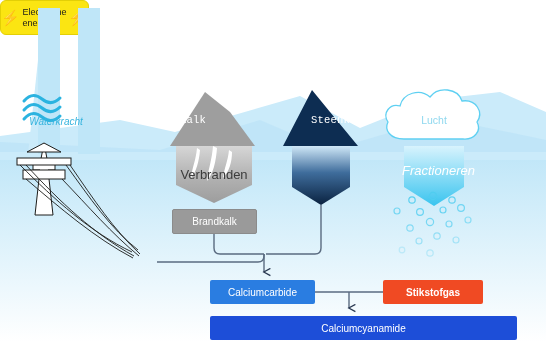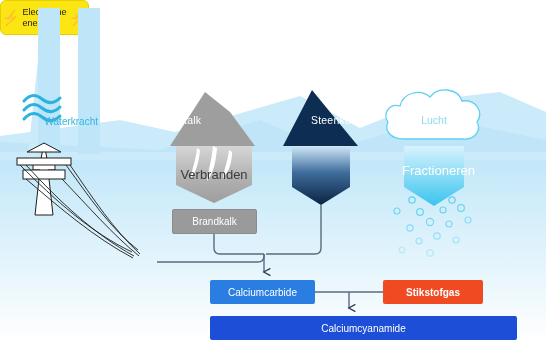--- a/index.html
+++ b/index.html
@@ -1,21 +1,21 @@
 <!DOCTYPE html>
 <html><head>
 <meta charset="utf-8">
 <style>
   html,body{margin:0;padding:0;background:#fff;}
   body{font-family:"Liberation Sans",sans-serif;}
   #stage{position:relative;width:546px;height:342px;overflow:hidden;background:#ffffff;}
   #bg{position:absolute;inset:0;width:546px;height:342px;}
 
   
-  .mtn-label{position:absolute;color:#ffffff;font-size:10.5px;letter-spacing:.2px;}
+  .mtn-label{position:absolute;color:#ffffff;font-size:10.5px;letter-spacing:.2px;font-family:Liberation Mono, monospace;}
   .cloud-label{position:absolute;color:#8fd8ef;font-size:10.5px;}
   .wk-label{position:absolute;color:#36b4de;font-size:10px;}
 
   
   .hex-label{position:absolute;font-size:13px;}
 
   
   .rbox{position:absolute;border-radius:2px;display:flex;align-items:center;justify-content:center;
         color:#fff;font-size:10px;box-sizing:border-box;}
   #brandkalk{left:172px;top:209px;width:85px;height:25px;background:#9a9a9a;border:1px solid #8b8b8b;}
@@ -146,31 +146,31 @@
 
       <path d="M157,262 L258,262 Q264,262 264,256 L264,254"></path>
 
       <path d="M264,254 L264,272" marker-end="url(#arrow)"></path>
 
       <path d="M315,292 L383,292"></path>
       <path d="M349,292 L349,308" marker-end="url(#arrow)"></path>
     </g>
   </svg>
 
-  <div class="wk-label" style="left:14px;top:116px;width:84px;text-align:right;">Waterkracht</div>
+  <div class="wk-label" style="left:14px;top:116px;width:84px;text-align:center;font-style:italic;">Waterkracht</div>
 
   <div class="mtn-label" style="left:180px;top:114px;width:66px;">Kalk</div>
 
   <div class="mtn-label" style="left:288px;top:114px;width:66px;margin-left:23px;">Steenkool</div>
 
   <div class="cloud-label" style="left:404px;top:114px;width:60px;text-align:center;">Lucht</div>
 
   <div class="hex-label" style="left:176px;top:167px;width:76px;text-align:center;color:#3c3c3c;">Verbranden</div>
 
-  <div class="hex-label" style="left:402px;top:163px;width:64px;text-align:center;color:#ffffff;">Fractioneren</div>
+  <div class="hex-label" style="left:402px;top:163px;width:64px;text-align:center;color:#ffffff;font-style:italic;">Fractioneren</div>
 
   <div class="rbox" id="brandkalk">
     <span>Brandkalk</span>
   </div>
 
   <div id="elec">
     <span class="bolt">⚡</span>
     <span class="elabel">
       <span>Electrische</span><br>
       <span>energie</span>

